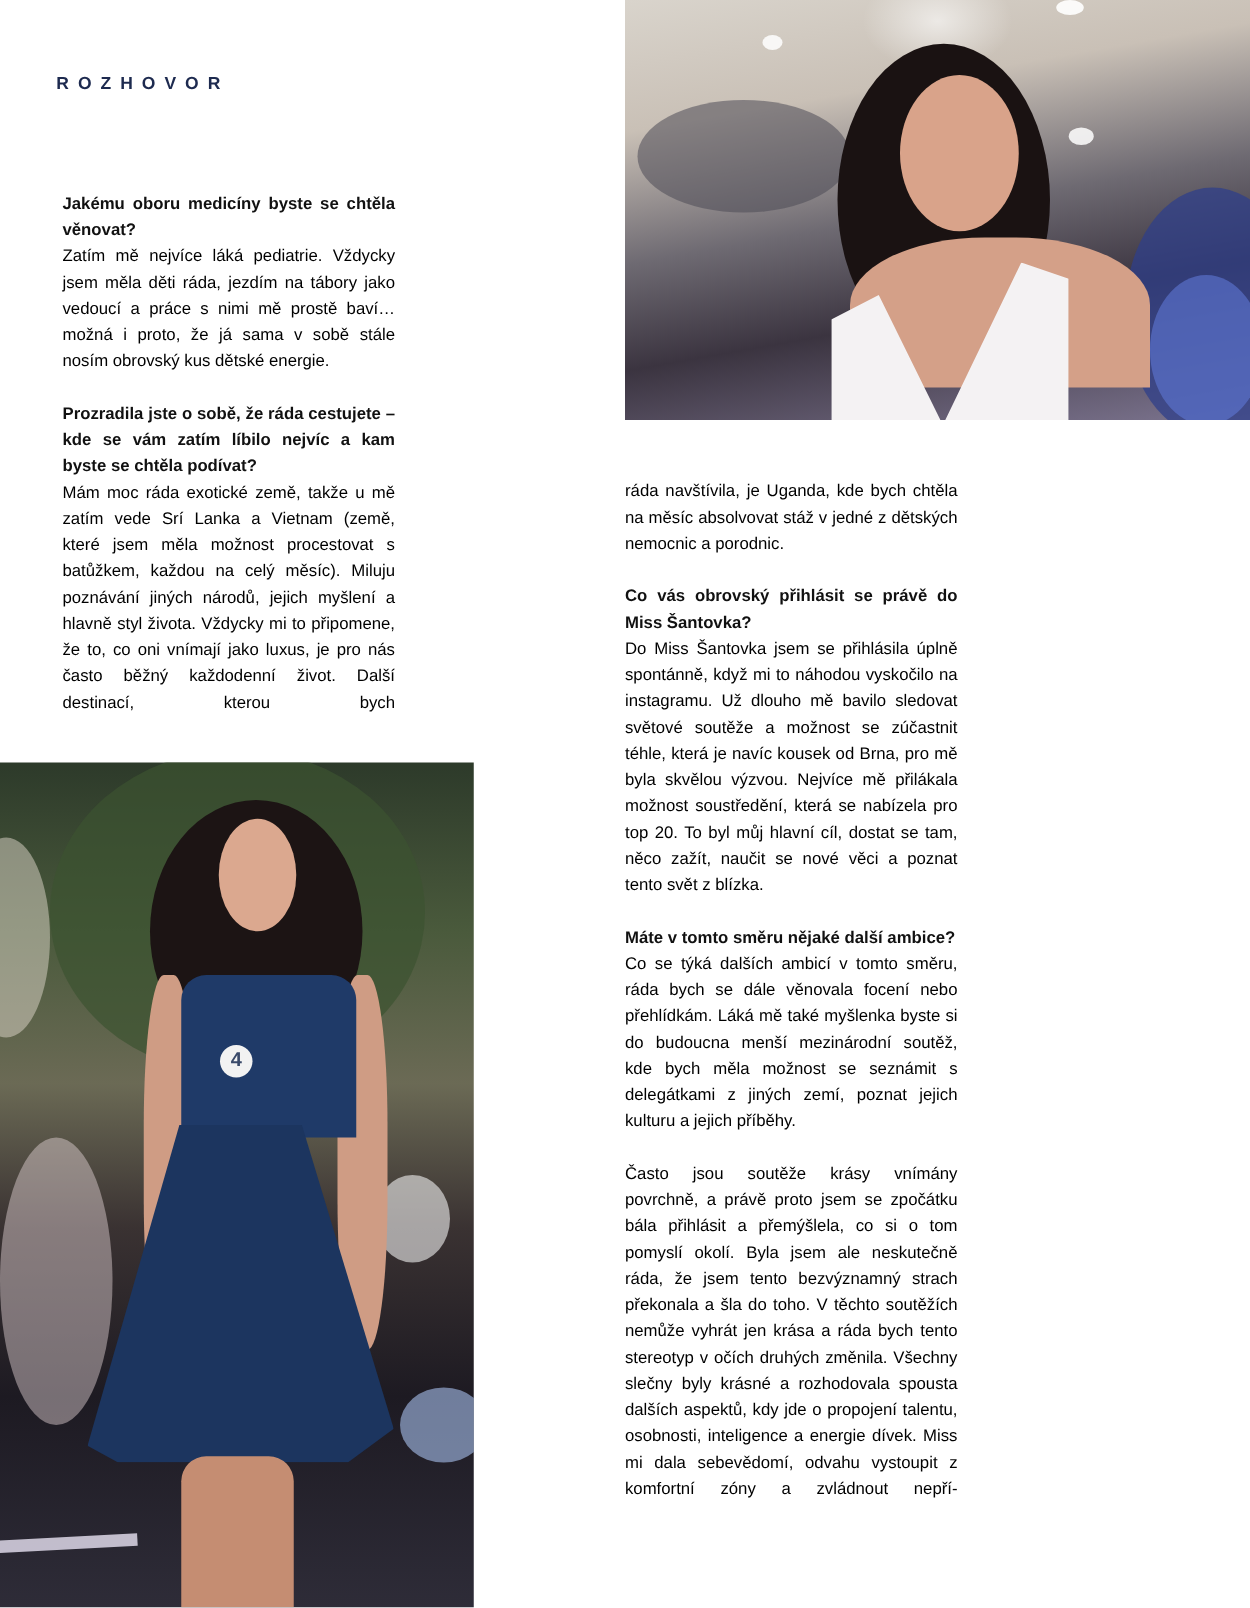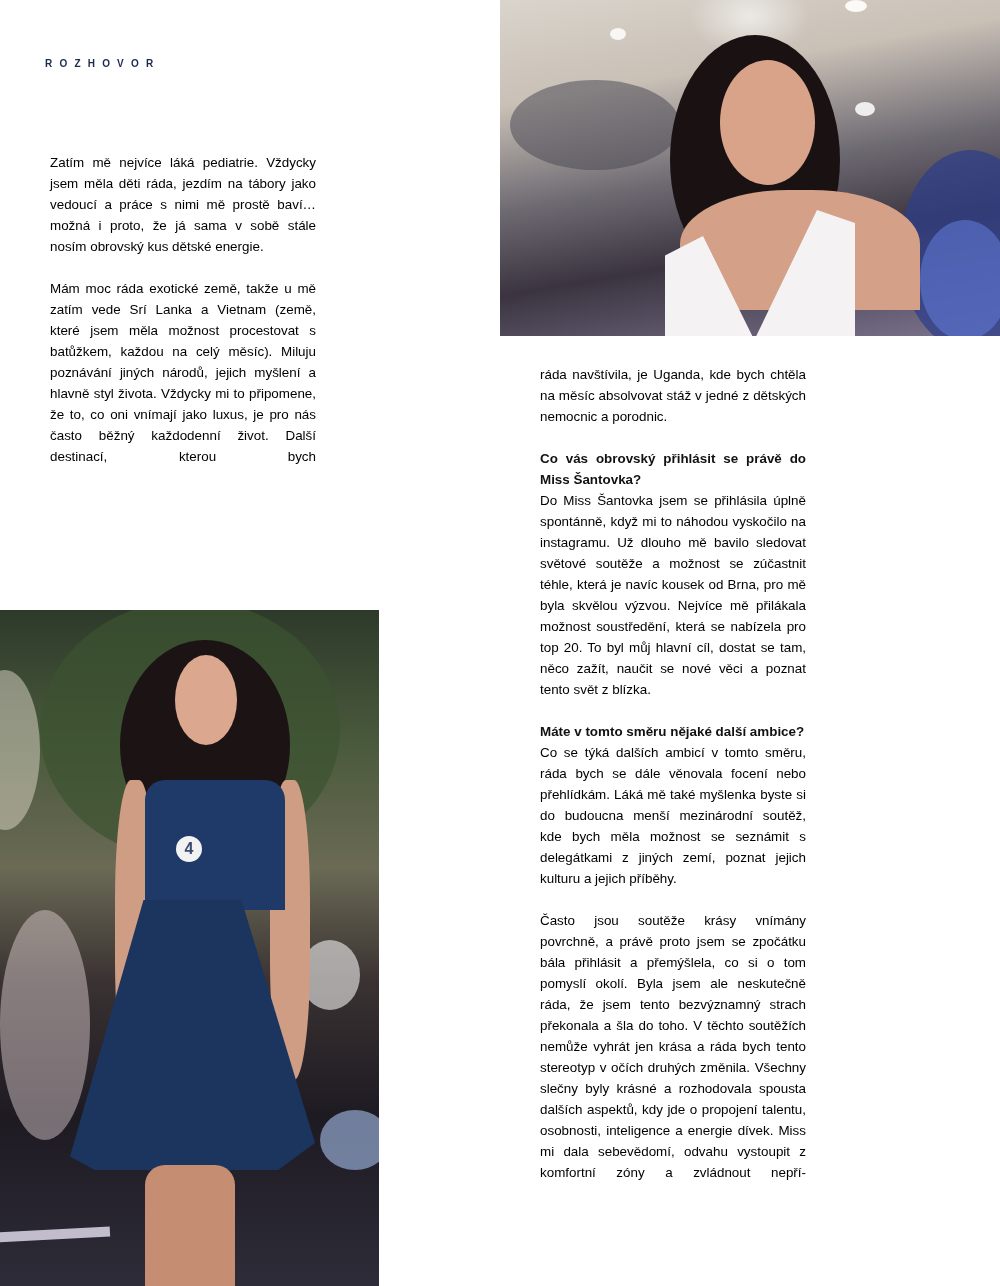--- a/index.html
+++ b/index.html
@@ -3,30 +3,30 @@
 <meta charset="utf-8">
 <style>
   html, body { margin: 0; padding: 0; }
   body {
     width: 1000px; height: 1286px; position: relative; overflow: hidden;
     background: #ffffff; color: #1c1c1c;
     font-family: "Liberation Sans", "DejaVu Sans", sans-serif;
   }
   .section-label {
     position: absolute; left: 45px; top: 58px;
-    font-size: 10px; font-weight: bold; letter-spacing: 7.2px;
+    font-size: 14px; font-weight: bold; letter-spacing: 7.2px;
     color: #1d2a4f;
   }
   .col { position: absolute; width: 266px; font-size: 13.4px; line-height: 21px; }
   .col p { margin: 0; text-align: justify; }
   .col .q { font-weight: bold; color: #111; }
   .col .a { color: #000000; }
   .col .gap { height: 21px; }
   #col-left { left: 50px; top: 152px; }
-  #col-right { left: 500px; top: 364px; margin-left: 40px; }
+  #col-right { left: 500px; top: 382px; }
 
   .photo { position: absolute; overflow: hidden; }
   #photo-top { left: 500px; top: 0; width: 500px; height: 336px;
     background:
       radial-gradient(ellipse 60px 40px at 50% 5%, rgba(255,255,255,0.6), transparent),
       linear-gradient(170deg, #d9d4cc 0%, #c9c0b6 25%, #6e6a72 50%, #3b3440 70%, #7d7590 100%);
   }
   #photo-bottom { left: 0; top: 610px; width: 379px; height: 676px;
     background:
       linear-gradient(180deg, #2d3a2a 0%, #4a5a3c 20%, #6b6a55 38%, #3a3232 55%, #1d1a22 75%, #2e2c38 100%);
@@ -58,22 +58,24 @@
   <div class="blob" style="left:170px;top:35px;width:170px;height:250px;background:#1a1212"></div>
 
   <div class="blob" style="left:220px;top:60px;width:95px;height:125px;background:#d9a38a"></div>
 
   <div class="blob" style="left:180px;top:190px;width:240px;height:120px;background:#d4a088;border-radius:45% 45% 0 0"></div>
 
   <div style="position:absolute;left:165px;top:210px;width:190px;height:130px;background:#f4f2f3;clip-path:polygon(0 35%,20% 20%,47% 100%,80% 0,100% 10%,100% 100%,0 100%)"></div>
 </div>
 
 <div class="col" id="col-left">
+  <p class="q">Jakému oboru medicíny byste se chtěla věnovat?</p>
   <p class="a" style="text-align-last:left">Zatím mě nejvíce láká pediatrie. Vždycky jsem měla děti ráda, jezdím na tábory jako vedoucí a práce s nimi mě prostě baví… možná i proto, že já sama v sobě stále nosím obrovský kus dětské energie.</p>
   <div class="gap"></div>
+  <p class="q">Prozradila jste o sobě, že ráda cestujete – kde se vám zatím líbilo nejvíc a kam byste se chtěla podívat?</p>
   <p class="a" style="text-align-last:justify">Mám moc ráda exotické země, takže u mě zatím vede Srí Lanka a Vietnam (země, které jsem měla možnost procestovat s batůžkem, každou na celý měsíc). Miluju poznávání jiných národů, jejich myšlení a hlavně styl života. Vždycky mi to připomene, že to, co oni vnímají jako luxus, je pro nás často běžný každodenní život. Další destinací, kterou bych</p>
 </div>
 
 <div class="col" id="col-right">
   <p class="a">ráda navštívila, je Uganda, kde bych chtěla na měsíc absolvovat stáž v jedné z dětských nemocnic a porodnic.</p>
   <div class="gap"></div>
   <p class="q">Co vás obrovský přihlásit se právě do Miss Šantovka?</p>
   <p class="a">Do Miss Šantovka jsem se přihlásila úplně spontánně, když mi to náhodou vyskočilo na instagramu. Už dlouho mě bavilo sledovat světové soutěže a možnost se zúčastnit téhle, která je navíc kousek od Brna, pro mě byla skvělou výzvou. Nejvíce mě přilákala možnost soustředění, která se nabízela pro top 20. To byl můj hlavní cíl, dostat se tam, něco zažít, naučit se nové věci a poznat tento svět z blízka.</p>
   <div class="gap"></div>
   <p class="q">Máte v tomto směru nějaké další ambice?</p>

